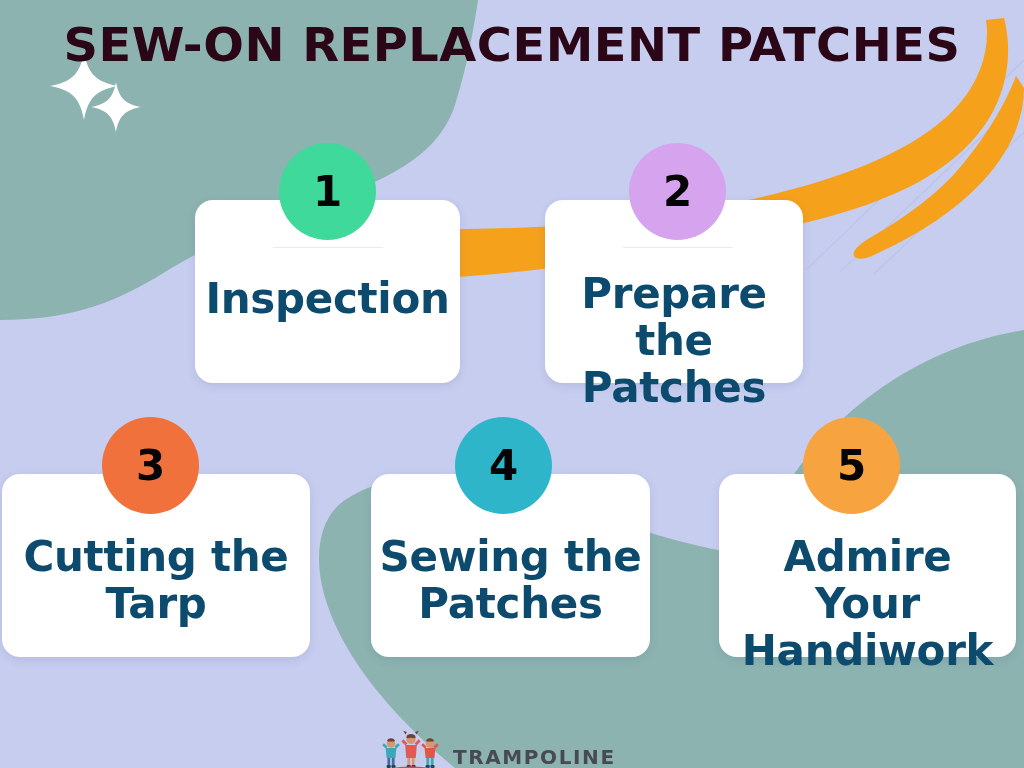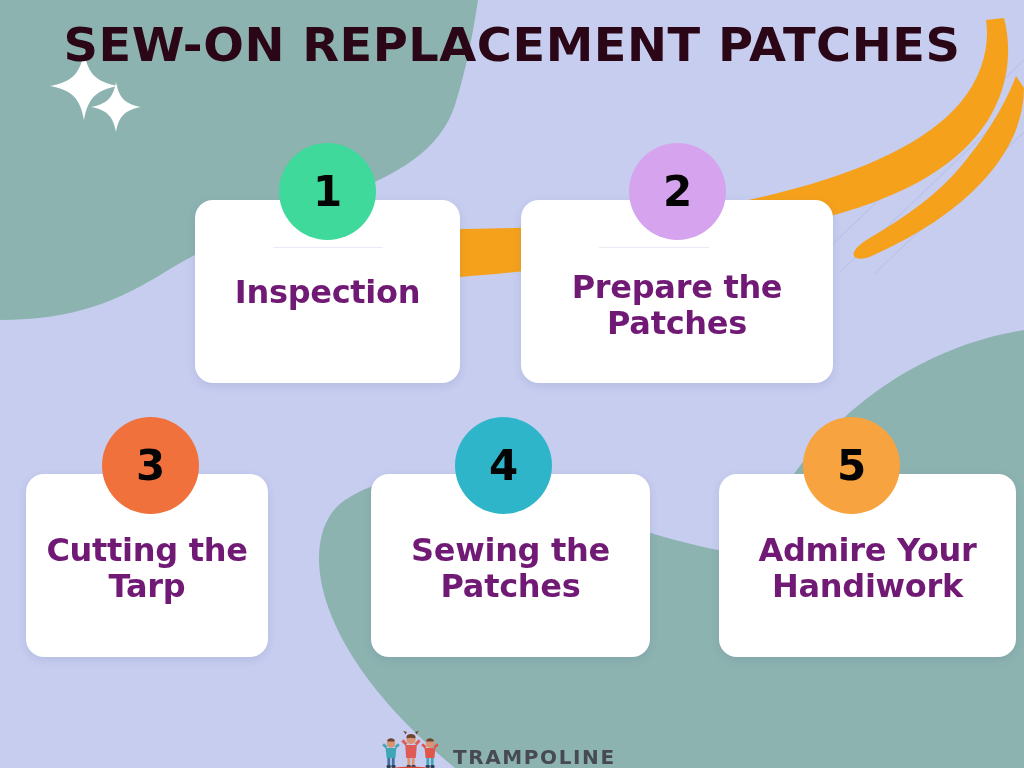--- a/index.html
+++ b/index.html
@@ -73,24 +73,24 @@
     font-weight: 700;
     font-size: 42px;
     color: #040404;
     line-height: 1;
   }
   .step-label {
     position: absolute;
     left: 6px;
     right: 6px;
     text-align: center;
-    color: #701a75;
-    font-family: "DejaVu Sans", sans-serif;
-    font-weight: 700;
-    font-size: 32px;
+    color: #0c4a6e;
+    font-family: "DejaVu Sans", sans-serif;
+    font-weight: 700;
+    font-size: 42px;
     line-height: 1.12;
     letter-spacing: -0.3px;
     z-index: 7;
   }
 
   
   .logo {
     position: absolute;
     left: 378px;
     top: 694px;
@@ -165,30 +165,30 @@
 
   <div class="step" style="left:195px; top:200px; width:265px; height:183px;">
     <div class="card"></div>
     <div class="divider" style="left:78px; top:47px; width:110px;"></div>
     <div class="step-label" style="top:75px;">Inspection</div>
   </div>
   <div class="badge" style="left:279px; top:143px; width:97px; height:97px; background:#3FD99B;">
     <span>1</span>
   </div>
 
-  <div class="step" style="left:521px; top:200px; width:312px; height:183px;">
+  <div class="step" style="left:545px; top:200px; width:258px; height:183px;">
     <div class="card"></div>
     <div class="divider" style="left:78px; top:47px; width:110px;"></div>
     <div class="step-label" style="top:70px;">Prepare the Patches</div>
   </div>
   <div class="badge" style="left:629px; top:143px; width:97px; height:97px; background:#D6A3EE;">
     <span>2</span>
   </div>
 
-  <div class="step" style="left:26px; top:474px; width:242px; height:183px;">
+  <div class="step" style="left:2px; top:474px; width:308px; height:183px;">
     <div class="card"></div>
     <div class="step-label" style="top:59px;">Cutting the Tarp</div>
   </div>
   <div class="badge" style="left:102px; top:417px; width:97px; height:97px; background:#F1713C;">
     <span>3</span>
   </div>
 
   <div class="step" style="left:371px; top:474px; width:279px; height:183px;">
     <div class="card"></div>
     <div class="step-label" style="top:59px;">Sewing the Patches</div>

